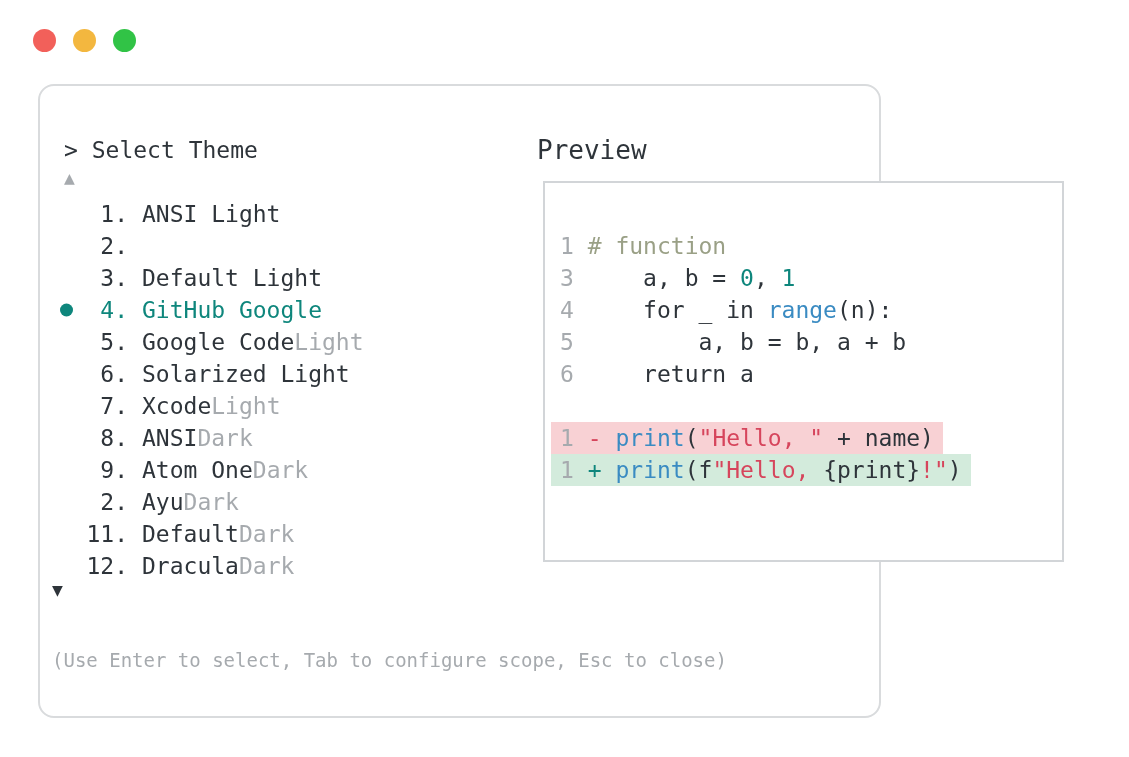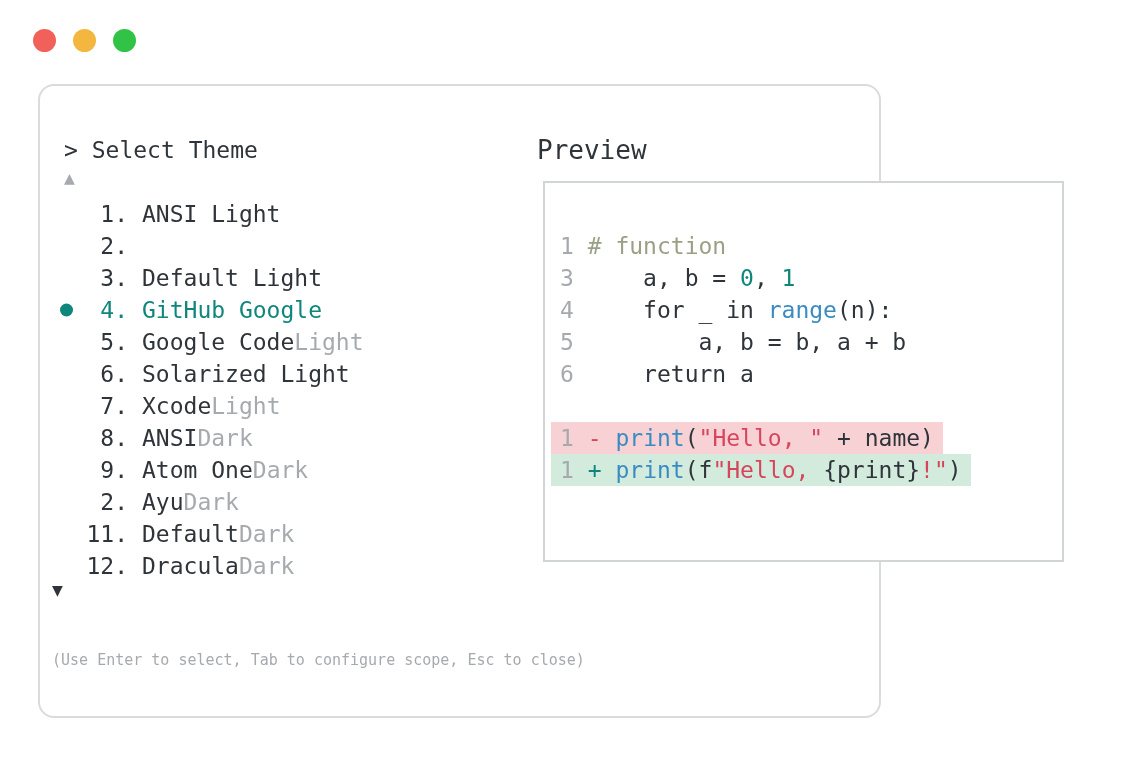--- a/index.html
+++ b/index.html
@@ -47,21 +47,21 @@
   .added{background:var(--diff-added-bg);}
   .ln{color:var(--text-muted);}
   .tk-code{color:var(--text-dark);}
   .tk-comment{color:var(--comment);}
   .tk-teal{color:var(--accent-teal);}
   .tk-blue{color:var(--keyword-blue);}
   .tk-crimson{color:var(--string-crimson);}
   .tk-funcred{color:var(--function-red);}
 
   .footer{position:absolute;left:12px;top:558px;height:32px;line-height:32px;
-    font-size:15px;color:var(--text-muted);white-space:pre;}
+    font-size:19px;color:var(--text-muted);white-space:pre;}
 </style>
 </head>
 <body>
 
 <div class="traffic">
     <span class="light" style="background: rgb(242, 96, 90);"></span>
     <span class="light" style="background: rgb(243, 183, 63);"></span>
     <span class="light" style="background: rgb(49, 195, 70);"></span>
   </div>
 

